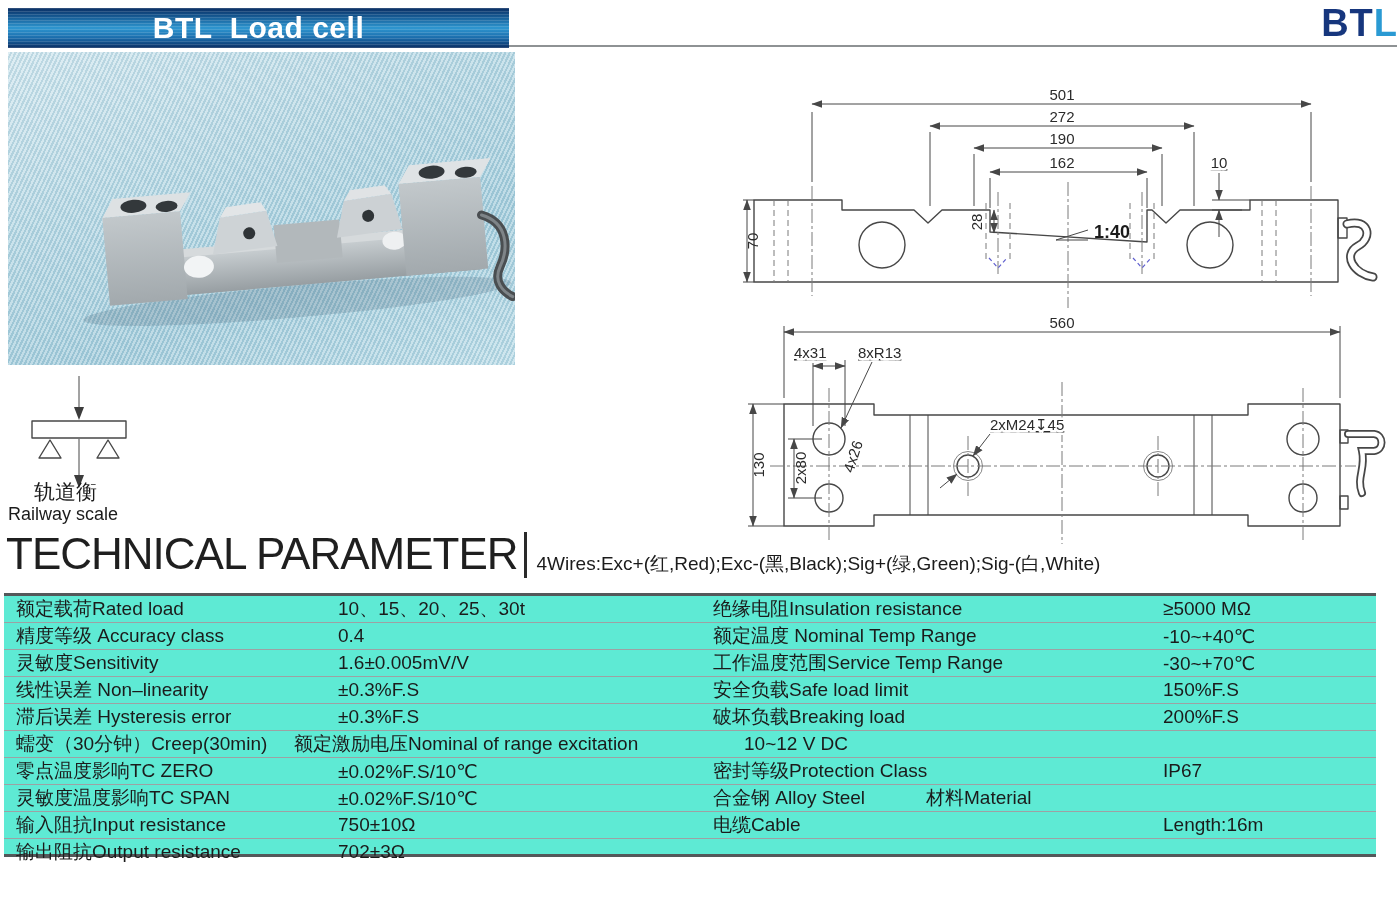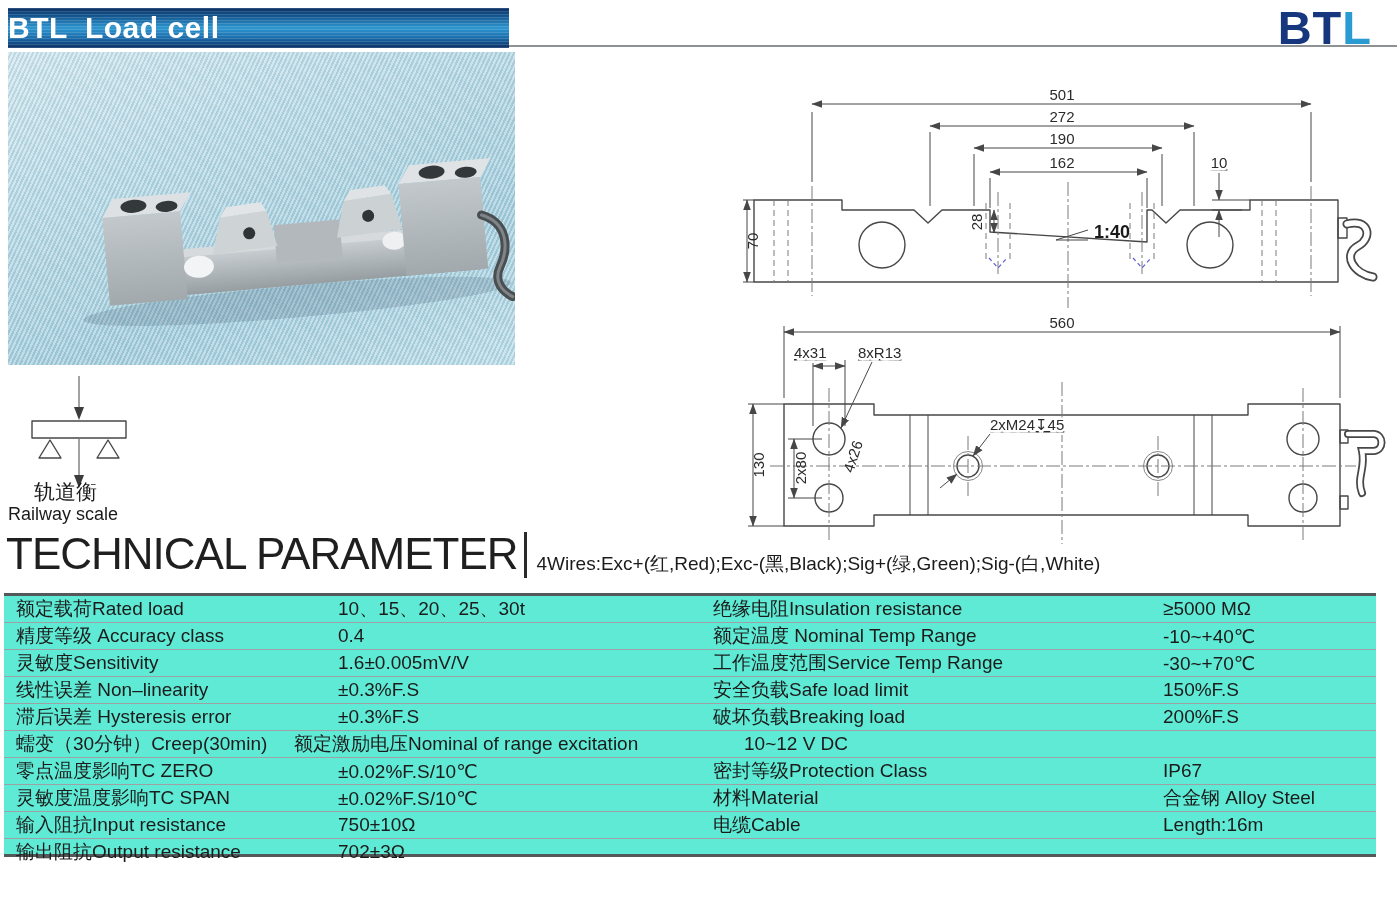--- a/index.html
+++ b/index.html
@@ -6,25 +6,25 @@
   .page{
     position:relative;width:1400px;height:918px;overflow:hidden;background:#fff;
     font-family:"Liberation Sans","DejaVu Sans",sans-serif;color:#1b1b1b;
   }
   
   .banner{
     position:absolute;left:8px;top:8px;width:501px;height:40px;
     background:
       repeating-linear-gradient(180deg, rgba(255,255,255,.14) 0 1px, rgba(0,0,0,0) 1px 3px),
       linear-gradient(180deg,#0b2e63 0%,#14568f 20%,#2e96d0 50%,#1b6cab 75%,#0b2e63 100%);
-    display:flex;align-items:center;justify-content:flex-start;
+    display:flex;align-items:center;justify-content:center;
   }
   .banner-title{color:#fff;font-size:30px;font-weight:bold;letter-spacing:.5px;white-space:pre;}
   .header-line{position:absolute;left:509px;top:45px;width:888px;height:2px;background:#8e9294;}
-  .brand{position:absolute;right:28px;top:4px;font-size:47px;font-weight:bold;letter-spacing:1px;line-height:1;}
+  .brand{position:absolute;right:2px;top:4px;font-size:38px;font-weight:bold;letter-spacing:1px;line-height:1;}
   .brand .bt{color:#16367d;}
   .brand .l{color:#2a9ad3;}
   
   .photo{
     position:absolute;left:8px;top:52px;width:507px;height:313px;overflow:hidden;
     background:
       repeating-linear-gradient(115deg, rgba(255,255,255,.28) 0 2px, rgba(70,130,155,.14) 2px 4px),
       linear-gradient(160deg,#d2e7ef 0%,#b7d8e4 38%,#a6cedd 68%,#bedee9 100%);
   }
   
@@ -177,22 +177,22 @@
       </div>
       <div class="t-row">
         <div class="t-cell c1">零点温度影响TC ZERO</div>
         <div class="t-cell c2">±0.02%F.S/10℃</div>
         <div class="t-cell c3">密封等级Protection Class</div>
         <div class="t-cell c4">IP67</div>
       </div>
       <div class="t-row">
         <div class="t-cell c1">灵敏度温度影响TC SPAN</div>
         <div class="t-cell c2">±0.02%F.S/10℃</div>
+        <div class="t-cell c4">合金钢 Alloy Steel</div>
         <div class="t-cell c3">材料Material</div>
-        <div class="t-cell c4">合金钢 Alloy Steel</div>
       </div>
       <div class="t-row">
         <div class="t-cell c1">输入阻抗Input resistance</div>
         <div class="t-cell c2">750±10Ω</div>
         <div class="t-cell c3">电缆Cable</div>
         <div class="t-cell c4">Length:16m</div>
       </div>
       <div class="t-row">
         <div class="t-cell c1">输出阻抗Output resistance</div>
         <div class="t-cell c2">702±3Ω</div>

